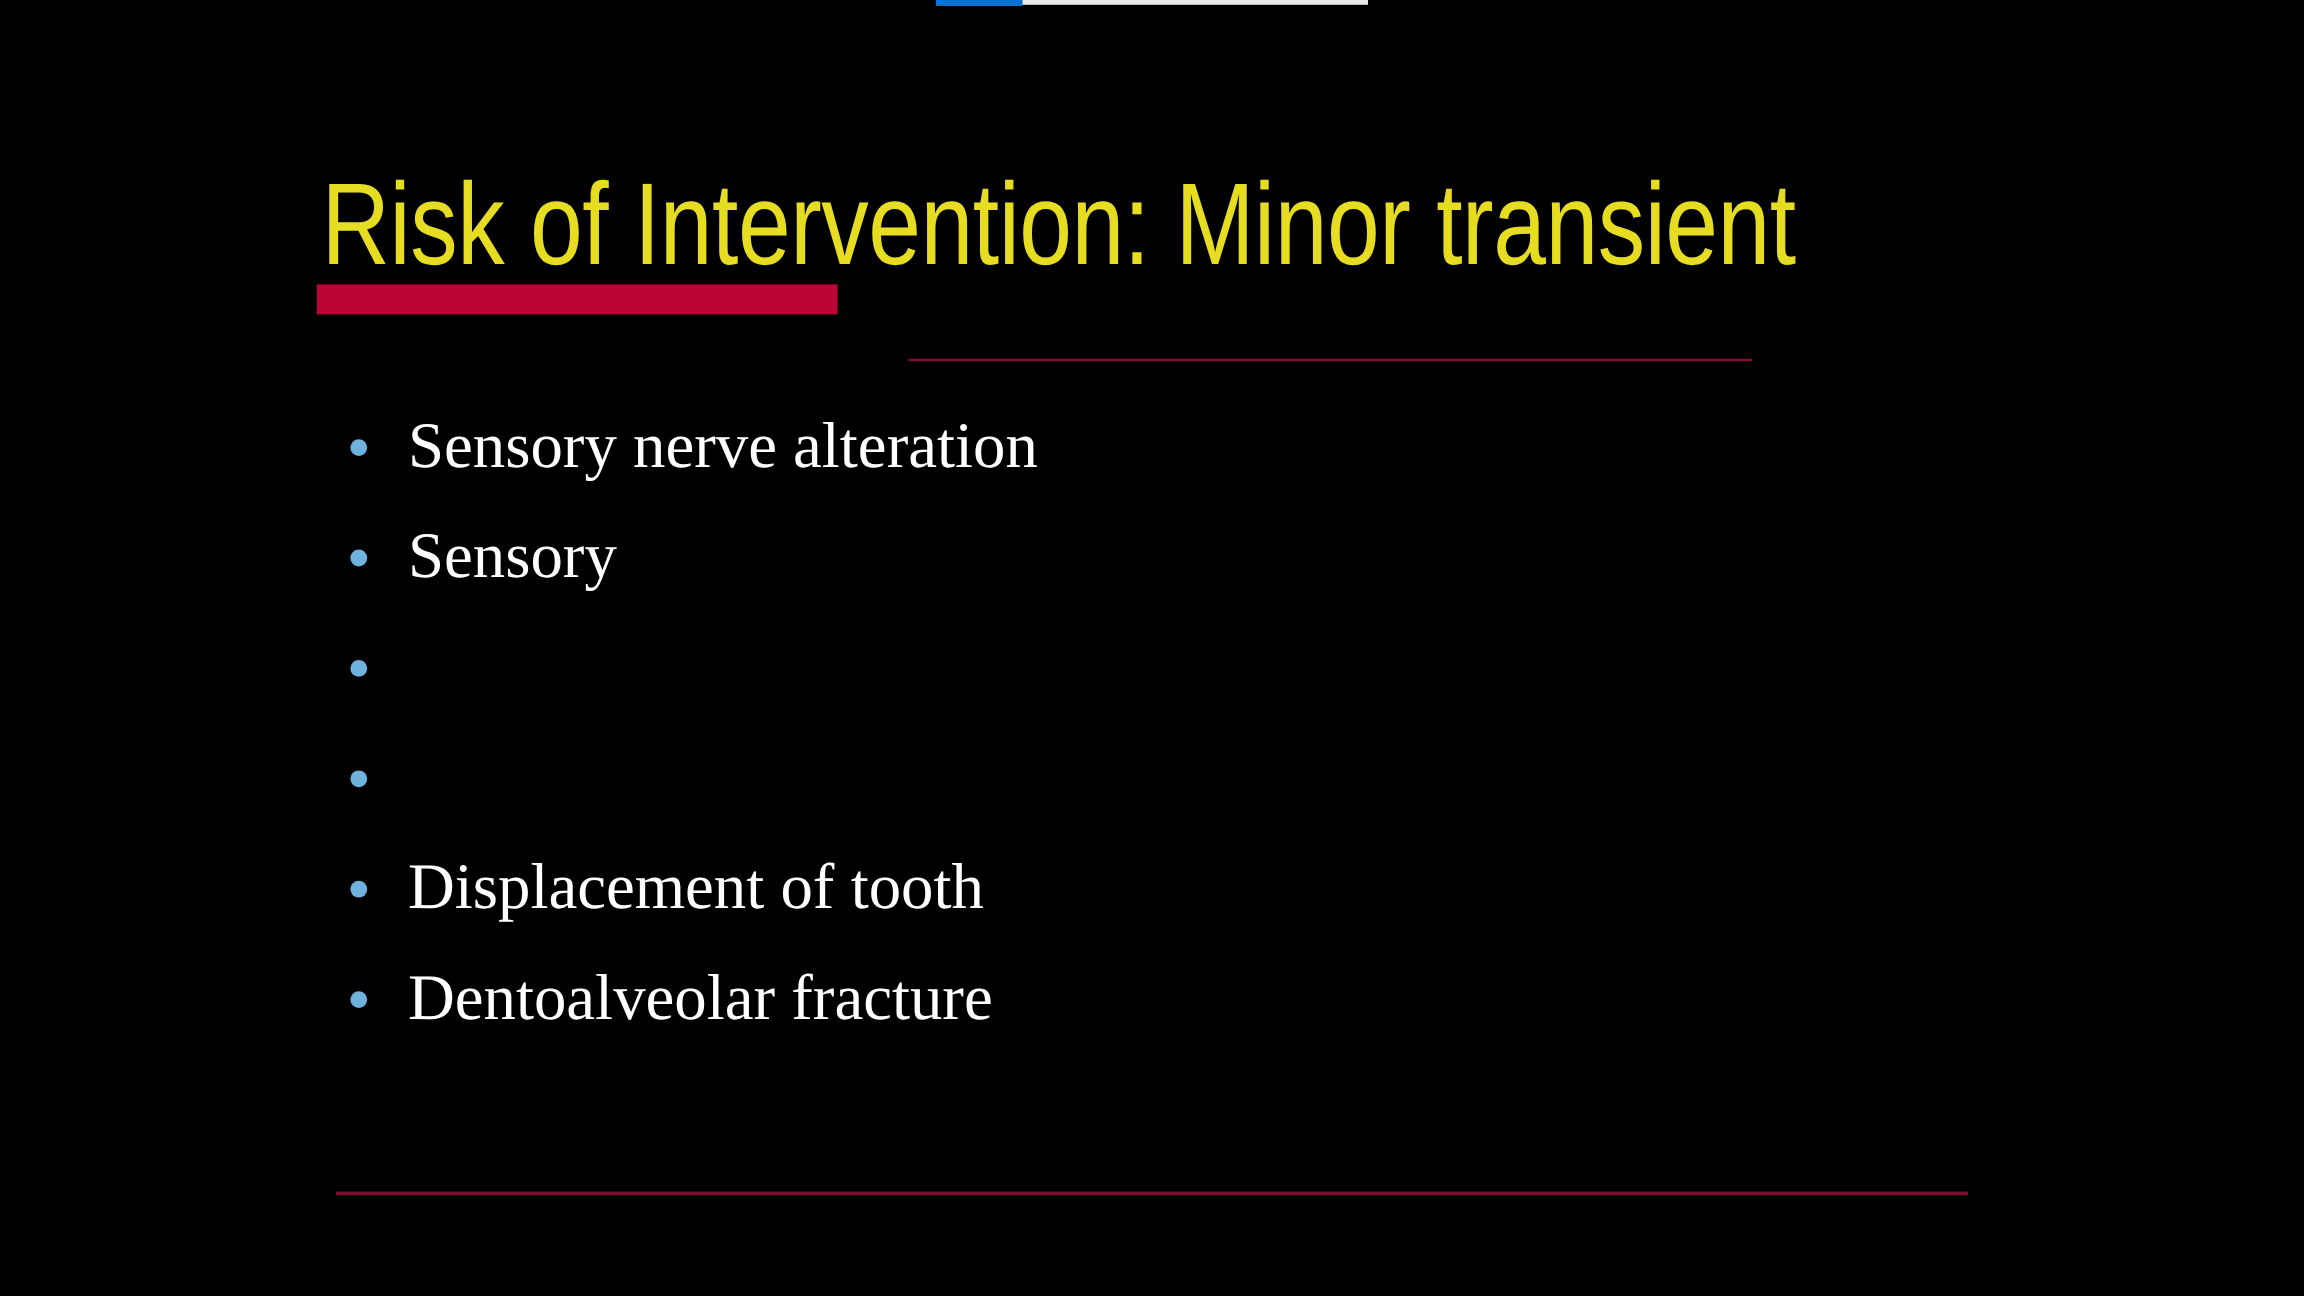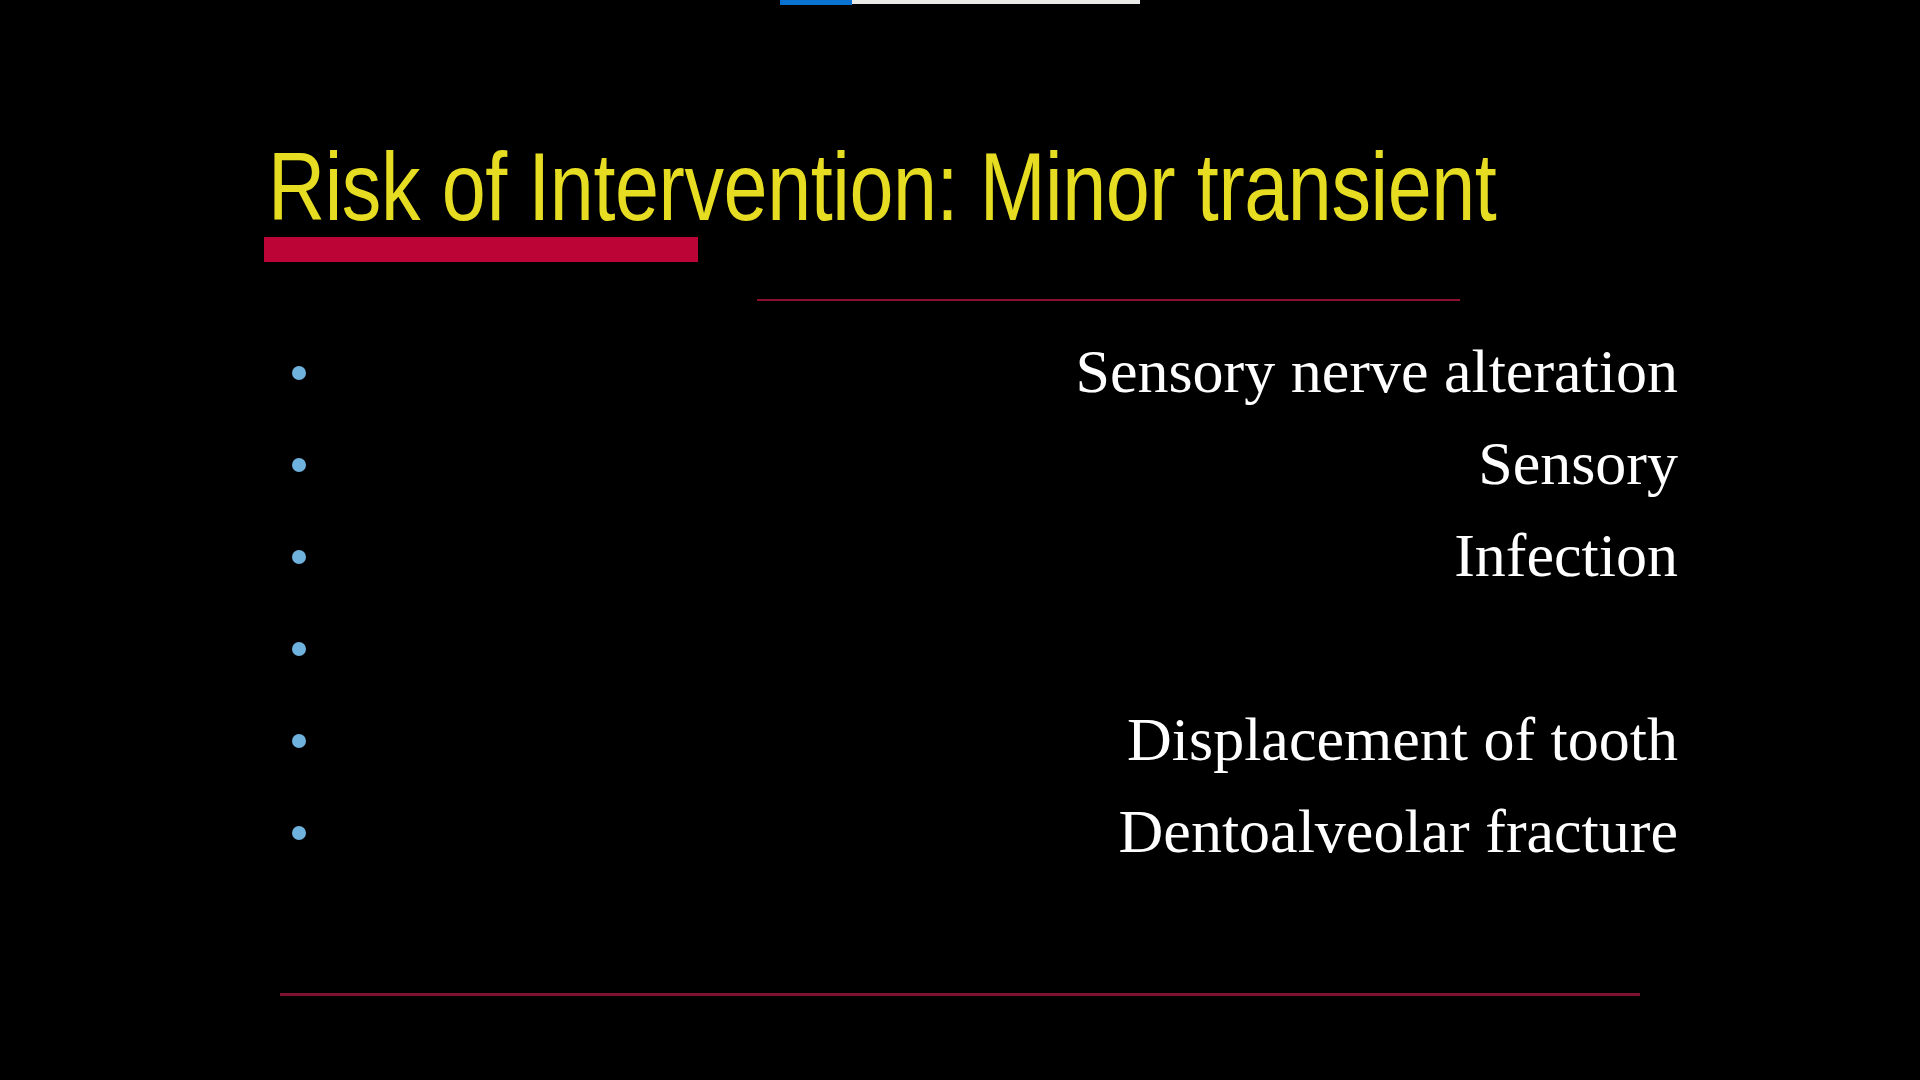--- a/index.html
+++ b/index.html
@@ -11,21 +11,20 @@
     width: 1920px;
     height: 1080px;
     overflow: hidden;
     font-family: "Liberation Sans", sans-serif;
   }
   #slide {
     position: relative;
     width: 1612px;
     height: 1080px;
     background: #000000;
-    text-align: right;
   }
 
   
   #top-strip {
     position: absolute;
     top: 0;
     left: 0;
     width: 1920px;
     height: 5px;
     display: block;
@@ -91,21 +90,21 @@
     list-style: none;
     margin: 0;
     padding: 0;
   }
   #bullet-list li {
     position: relative;
     height: 92px;
     padding-left: 62px;
     color: #ffffff;
     font-family: "Liberation Serif", serif;
-    font-size: 62px;
+    font-size: 54px;
     line-height: 92px;
     white-space: nowrap;
   }
   #bullet-list li .bullet-dot {
     position: absolute;
     left: 14px;
     top: 41px;
     width: 14px;
     height: 14px;
     border-radius: 50%;
@@ -136,21 +135,21 @@
   </div>
 
   <div id="title">Risk of Intervention: Minor transient</div>
 
   <div id="title-underline-thick"></div>
   <div id="title-rule-thin"></div>
 
   <ul id="bullet-list">
       <li><span class="bullet-dot"></span><span class="bullet-text">Sensory nerve alteration</span></li>
       <li><span class="bullet-dot"></span><span class="bullet-text">Sensory</span></li>
-      <li><span class="bullet-dot"></span><span class="bullet-text">Infection</span></li>
+      <li><span class="bullet-dot"></span></li>
       <li><span class="bullet-dot"></span></li>
       <li><span class="bullet-dot"></span><span class="bullet-text">Displacement of tooth</span></li>
       <li><span class="bullet-dot"></span><span class="bullet-text">Dentoalveolar fracture</span></li>
     </ul>
 
   <div id="bottom-rule"></div>
 
 </div>
 
 </body></html>

